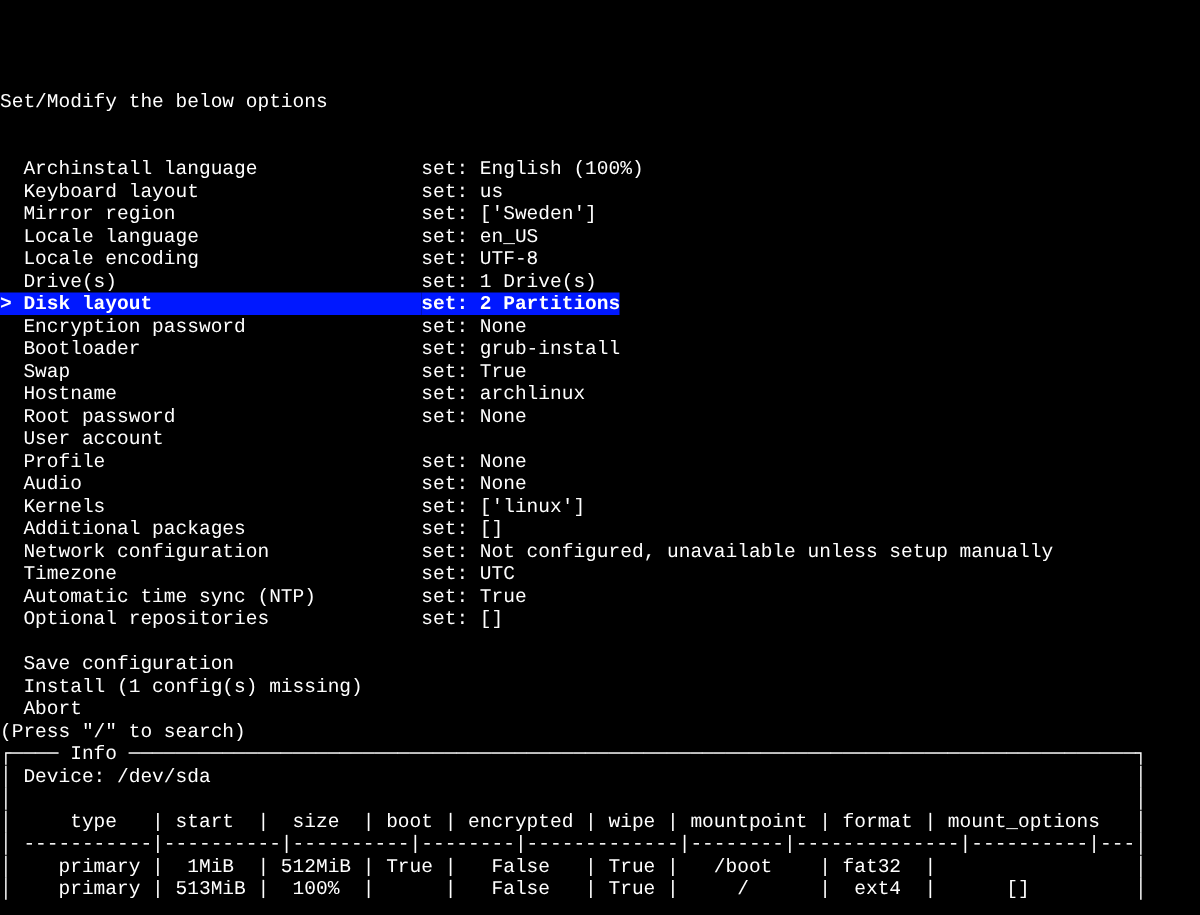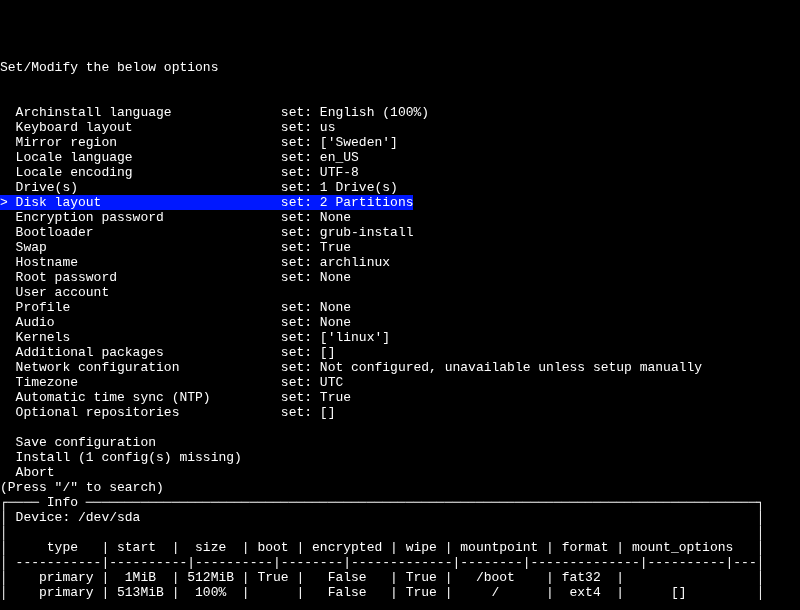--- a/index.html
+++ b/index.html
@@ -9,21 +9,21 @@
     color: #fff;
     font-family: "Courier New", monospace;
     font-size: 13px;
     line-height: 15px;
     width: 800px;
     height: 610px;
     overflow: hidden;
     white-space: pre;
   }
   .row { height: 15px; }
-  .selected { background: #0018ff; }
+  .selected { background: #0018ff; font-weight: bold; }
 </style>
 </head>
 <body>
 
 
 
 <div id="root"><div class="row">Set/Modify the below options</div><div class="row"> </div><div class="row"> </div><div class="row"><span>  Archinstall language              </span><span>set: English (100%)</span></div><div class="row"><span>  Keyboard layout                   </span><span>set: us</span></div><div class="row"><span>  Mirror region                     </span><span>set: ['Sweden']</span></div><div class="row"><span>  Locale language                   </span><span>set: en_US</span></div><div class="row"><span>  Locale encoding                   </span><span>set: UTF-8</span></div><div class="row"><span>  Drive(s)                          </span><span>set: 1 Drive(s)</span></div><div class="row"><span class="selected">&gt; Disk layout                       </span><span class="selected">set: 2 Partitions</span></div><div class="row"><span>  Encryption password               </span><span>set: None</span></div><div class="row"><span>  Bootloader                        </span><span>set: grub-install</span></div><div class="row"><span>  Swap                              </span><span>set: True</span></div><div class="row"><span>  Hostname                          </span><span>set: archlinux</span></div><div class="row"><span>  Root password                     </span><span>set: None</span></div><div class="row"><span>  User account                      </span><span></span></div><div class="row"><span>  Profile                           </span><span>set: None</span></div><div class="row"><span>  Audio                             </span><span>set: None</span></div><div class="row"><span>  Kernels                           </span><span>set: ['linux']</span></div><div class="row"><span>  Additional packages               </span><span>set: []</span></div><div class="row"><span>  Network configuration             </span><span>set: Not configured, unavailable unless setup manually</span></div><div class="row"><span>  Timezone                          </span><span>set: UTC</span></div><div class="row"><span>  Automatic time sync (NTP)         </span><span>set: True</span></div><div class="row"><span>  Optional repositories             </span><span>set: []</span></div><div class="row"> </div><div class="row">  Save configuration</div><div class="row">  Install (1 config(s) missing)</div><div class="row">  Abort</div><div class="row">(Press "/" to search)</div><div class="row">┌──── Info ──────────────────────────────────────────────────────────────────────────────────────┐</div><div class="row">│ Device: /dev/sda                                                                               │</div><div class="row">│                                                                                                │</div><div class="row">│     type   | start  |  size  | boot | encrypted | wipe | mountpoint | format | mount_options   │</div><div class="row">│ -----------|----------|----------|--------|-------------|--------|--------------|----------|---│</div><div class="row">│    primary |  1MiB  | 512MiB | True |   False   | True |   /boot    | fat32  |                 │</div><div class="row">│    primary | 513MiB |  100%  |      |   False   | True |     /      |  ext4  |      []         │</div></div>
 
 
 

